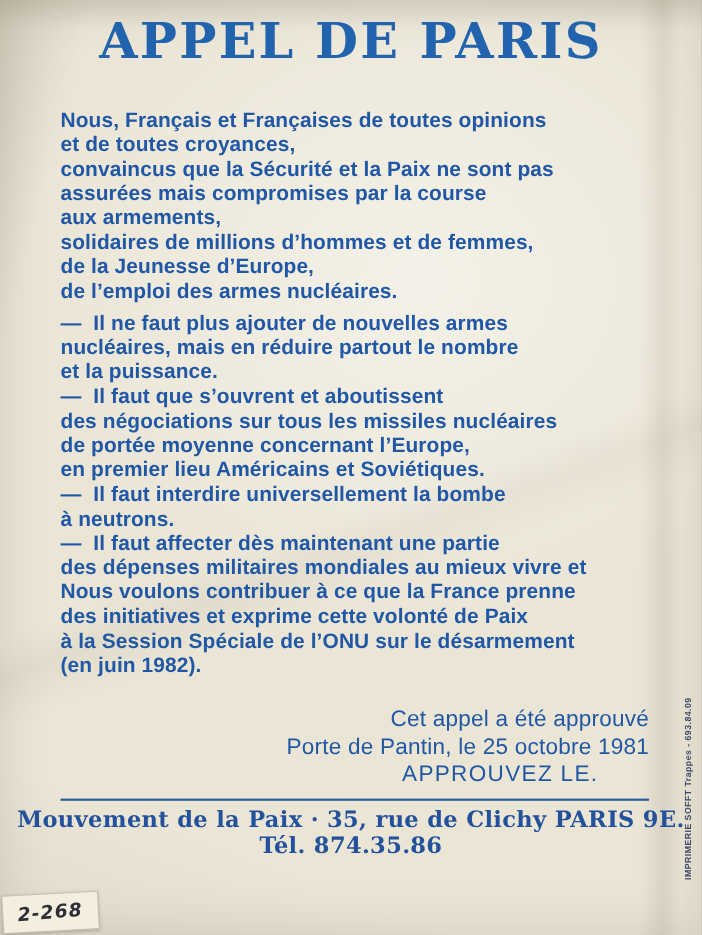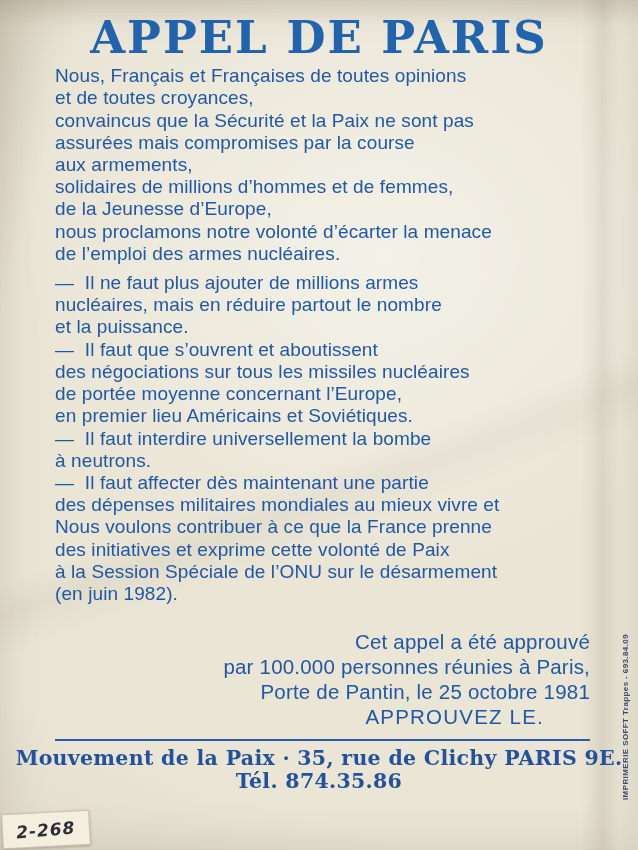--- a/index.html
+++ b/index.html
@@ -24,23 +24,23 @@
     text-align:center;
     font-family:"DejaVu Serif", serif;
     font-weight:700;
     font-size:45px;
     line-height:1.05;
     letter-spacing:2px;
     color:#2263ae;
     white-space:pre-wrap;
   }
   .body-text{
-    margin:4px 44px 0 55px;
+    margin:38px 44px 0 55px;
     color:#2158a6;
-    font-weight:400;
+    font-weight:700;
     font-size:19px;
     line-height:22.2px;
     letter-spacing:0.1px;
   }
   .body-text .para{margin:0 0 0 0;}
   .body-text .para.gap-after{margin-bottom:7px;}
   .line{white-space:pre-wrap;}
   .approval{
     margin:24px 48px 0 0;
     text-align:right;
@@ -116,25 +116,24 @@
 
   <div class="body-text">
     <div class="para gap-after">
       <div class="line">Nous, Français et Françaises de toutes opinions</div>
       <div class="line">et de toutes croyances,</div>
       <div class="line">convaincus que la Sécurité et la Paix ne sont pas</div>
       <div class="line">assurées mais compromises par la course</div>
       <div class="line">aux armements,</div>
       <div class="line">solidaires de millions d’hommes et de femmes,</div>
       <div class="line">de la Jeunesse d’Europe,</div>
-      <div class="line">nous proclamons notre volonté d’écarter la menace</div>
       <div class="line">de l’emploi des armes nucléaires.</div>
     </div>
     <div class="para">
-      <div class="line">—  Il ne faut plus ajouter de millions armes</div>
+      <div class="line">—  Il ne faut plus ajouter de nouvelles armes</div>
       <div class="line">nucléaires, mais en réduire partout le nombre</div>
       <div class="line">et la puissance.</div>
     </div>
     <div class="para">
       <div class="line">—  Il faut que s’ouvrent et aboutissent</div>
       <div class="line">des négociations sur tous les missiles nucléaires</div>
       <div class="line">de portée moyenne concernant l’Europe,</div>
       <div class="line">en premier lieu Américains et Soviétiques.</div>
     </div>
     <div class="para">
@@ -148,21 +147,20 @@
     <div class="para">
       <div class="line">Nous voulons contribuer à ce que la France prenne</div>
       <div class="line">des initiatives et exprime cette volonté de Paix</div>
       <div class="line">à la Session Spéciale de l’ONU sur le désarmement</div>
       <div class="line">(en juin 1982).</div>
     </div>
   </div>
 
   <div class="approval">
     <div class="line">Cet appel a été approuvé</div>
-    <div class="line">par 100.000 personnes réunies à Paris,</div>
     <div class="line">Porte de Pantin, le 25 octobre 1981</div>
     <div class="line emphasis">APPROUVEZ LE.</div>
   </div>
 
   <hr class="rule rule-top">
 
   <div class="footer">
     <div class="line">Mouvement de la Paix · 35, rue de Clichy PARIS 9E.</div>
     <div class="line">Tél. 874.35.86</div>
   </div>

